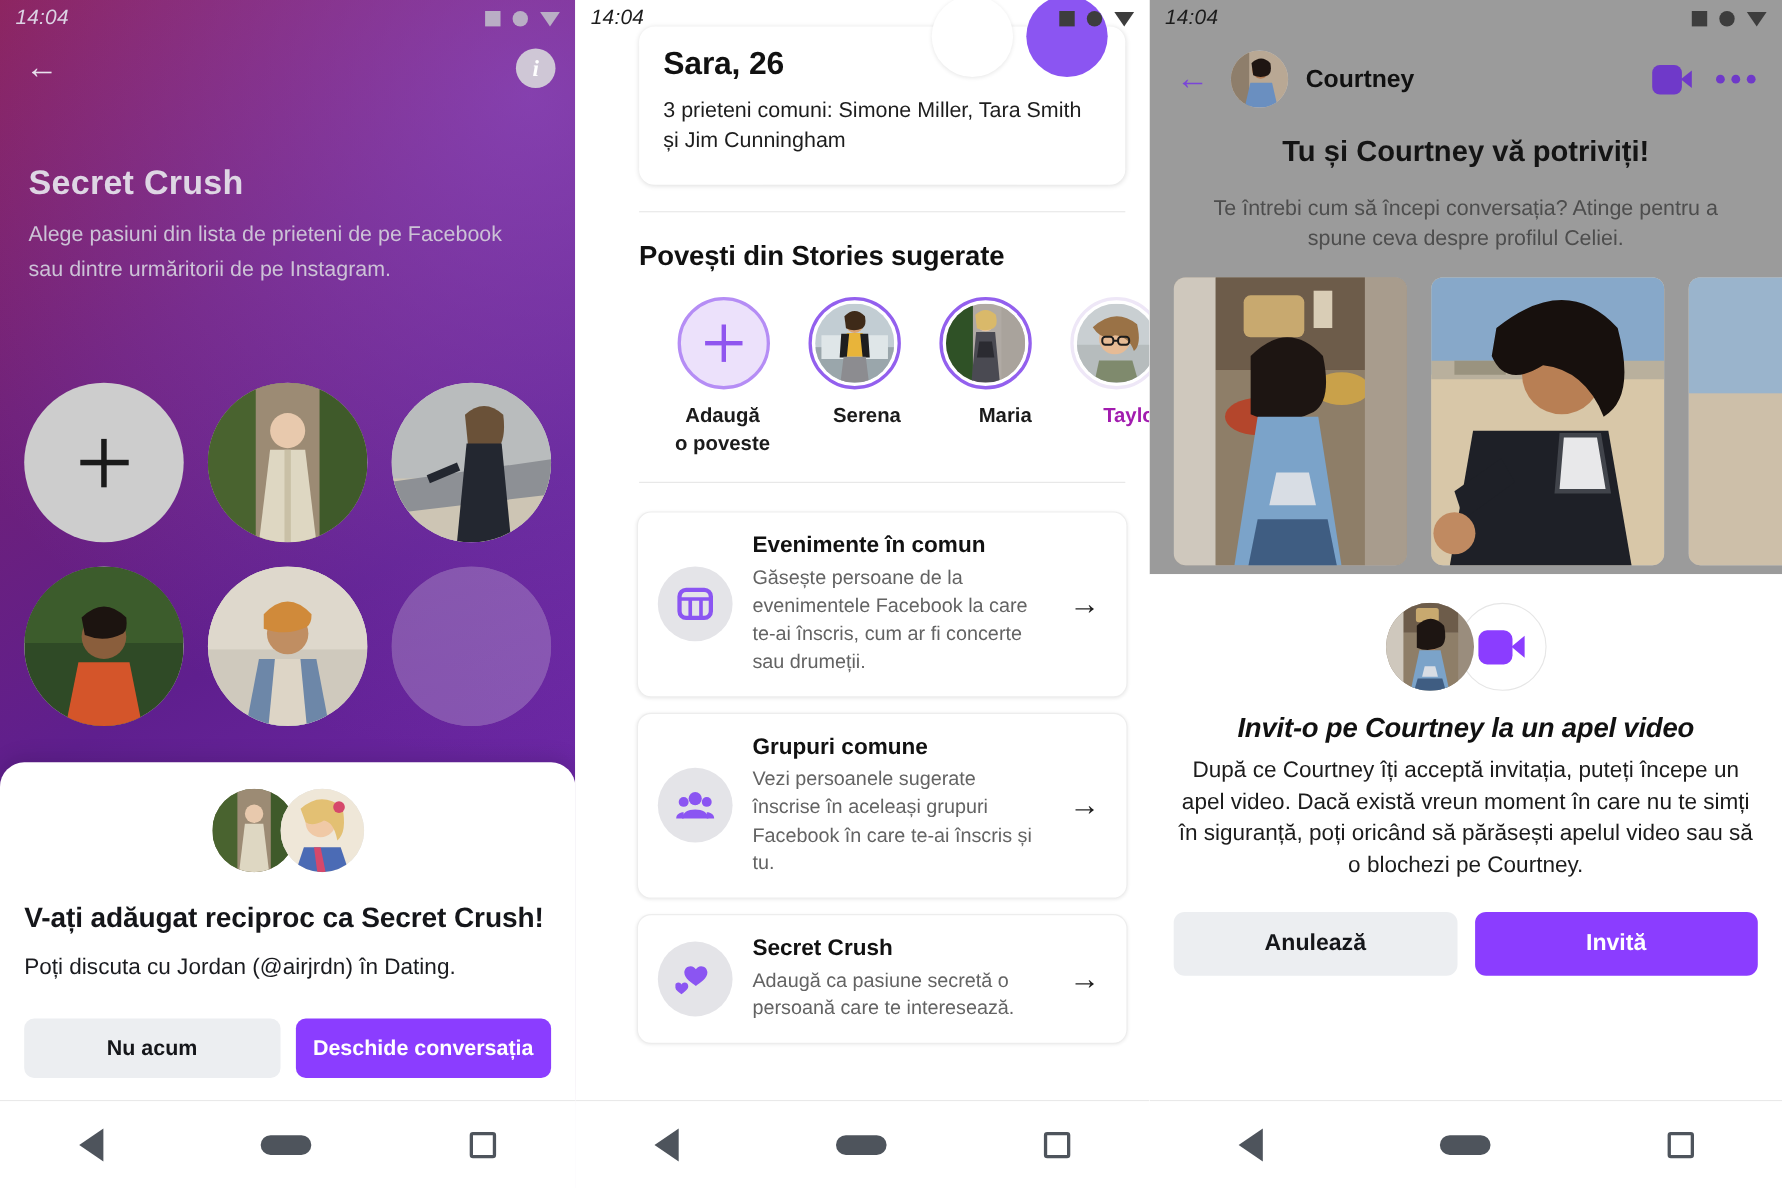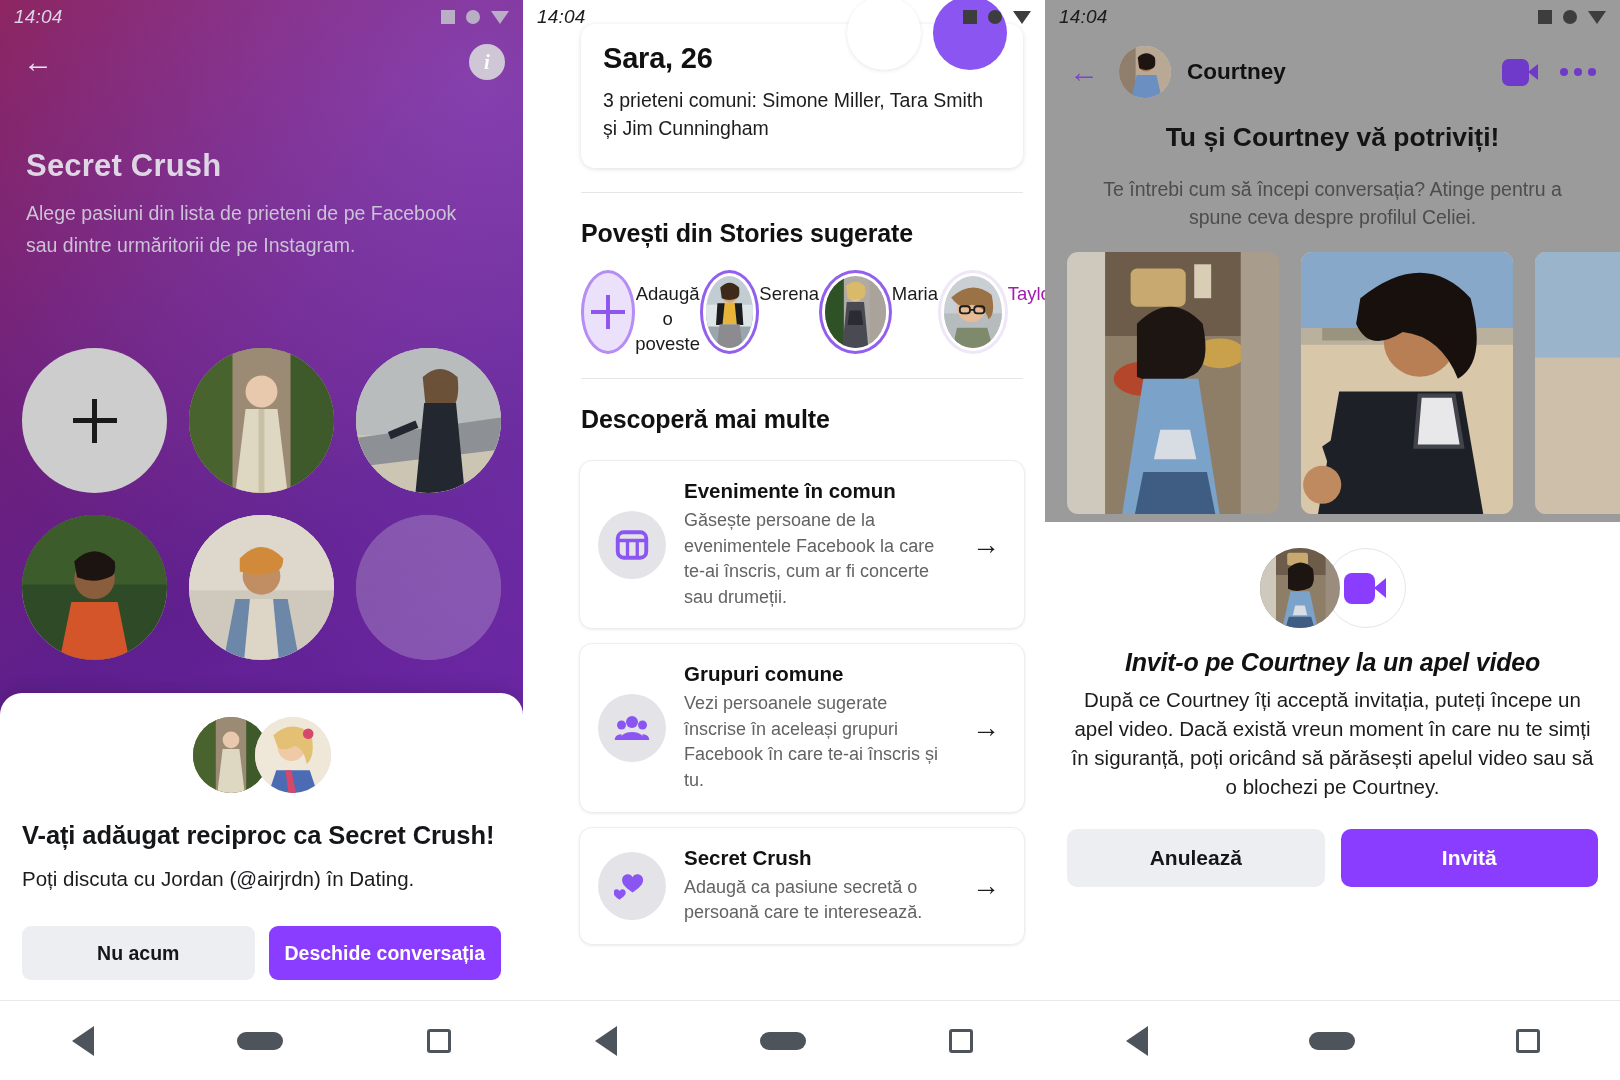--- a/index.html
+++ b/index.html
@@ -95,22 +95,22 @@
   .cp-dot.w { background:#ffffff; box-shadow:0 1px 4px rgba(0,0,0,.10); }
   .cp-dot.p { background:#8b55f2; }
 
   .divider { height:1px; background:#e6e6e6; margin:24px 22px 0; }
 
   .sec-title { font-size:25px; font-weight:bold; color:#111;
                margin:26px 22px 0; letter-spacing:-.15px; }
 
   .stories { display:flex; gap:0; margin:22px 0 0; padding:0 22px;
              overflow:hidden; }
-  .story { width:119px; flex:0 0 119px; display:flex; flex-direction:row;
-           align-items:flex-start; }
+  .story { width:119px; flex:0 0 119px; display:flex; flex-direction:column;
+           align-items:flex-end;font-weight:bold; }
   .story-ring { width:84px; height:84px; border-radius:50%; padding:3px;
                 display:flex; align-items:center; justify-content:center; }
   .ring-on { border:3px solid #9360ee; }
   .ring-off { border:3px solid #eee7f7; }
   .ring-add { border:3px solid #b58df5; background:#ece1fb;
               display:flex; align-items:center; justify-content:center; position:relative; }
   .ring-add::before, .ring-add::after { content:""; position:absolute; background:#8f55ef; }
   .ring-add::before { width:34px; height:4px; }
   .ring-add::after  { width:4px; height:34px; }
   .story-img { width:100%; height:100%; border-radius:50%; overflow:hidden; }
@@ -412,21 +412,20 @@
                 <path d="M26 68h40l8 32H18z" fill="#38506e"></path>
               </svg>
             </div>
           </div>
 
         </div>
       </div>
 
       <div class="divider2"></div>
 
-      <div class="sec-title">Descoperă mai multe</div>
 
       <div class="disc-list">
 
         <div class="disc-card">
           <div class="disc-ico">
             <svg viewBox="0 0 24 24">
                 <rect x="2.5" y="3.5" width="19" height="17" rx="4" fill="none" stroke="#8b55f2" stroke-width="2.6"></rect>
                 <path d="M2.5 9h19M9 9v11.5M15.5 9v11.5" stroke="#8b55f2" stroke-width="2.2"></path>
               </svg>
           </div>

